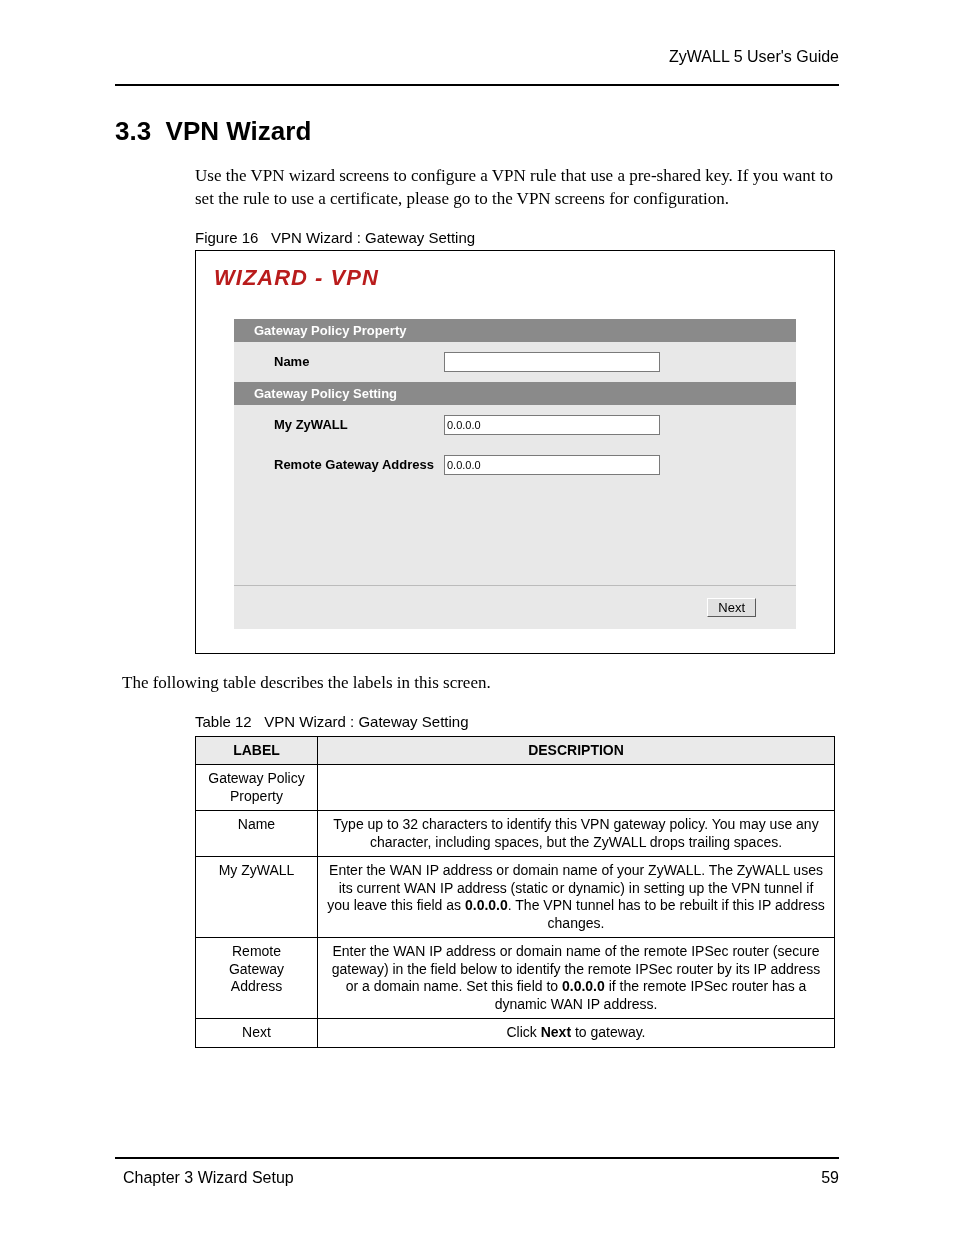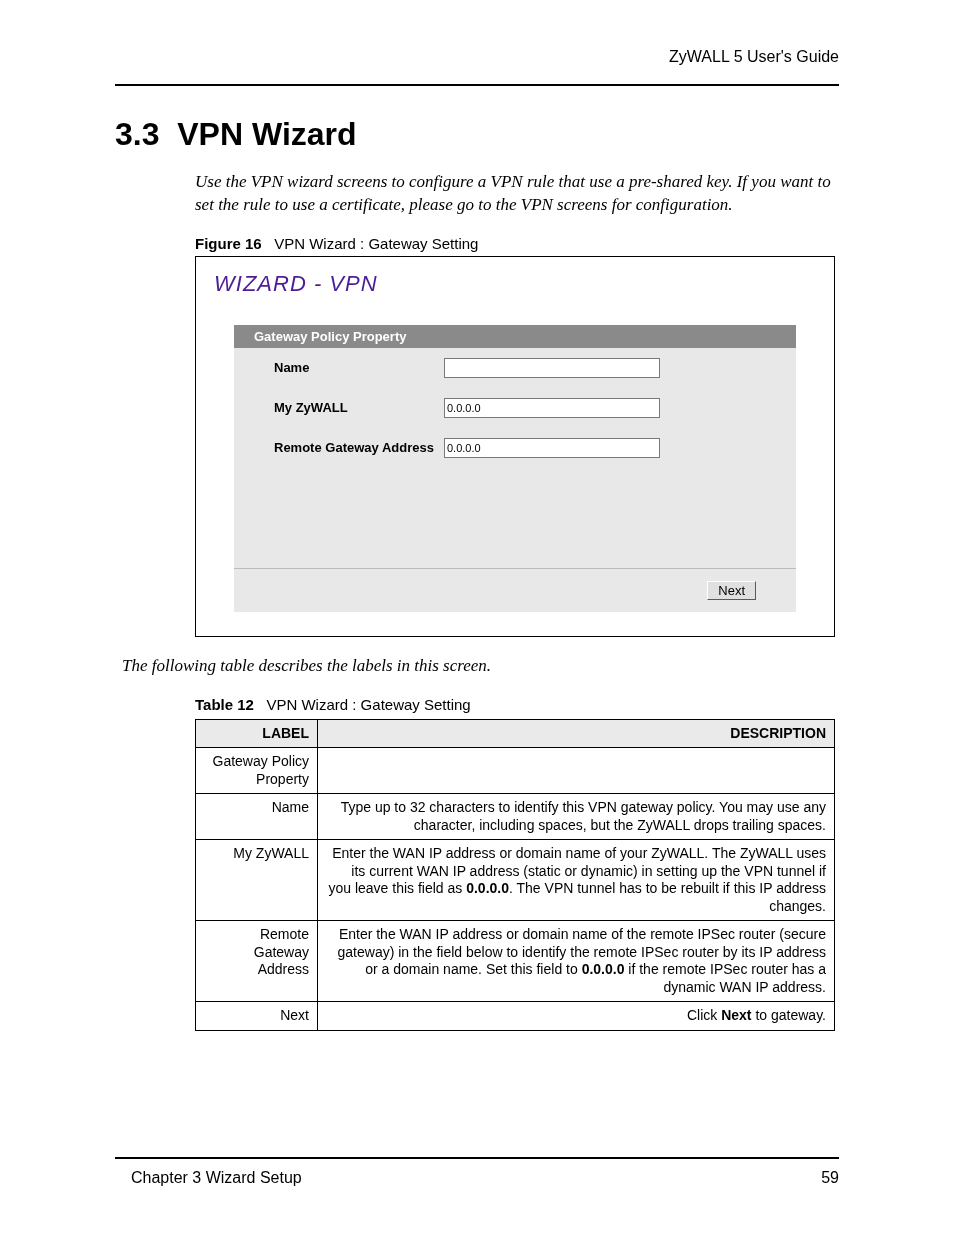--- a/index.html
+++ b/index.html
@@ -34,60 +34,60 @@
   .foot-rule {
     border: none;
     border-top: 2px solid #000;
     margin: 0;
     position: absolute;
     left: 0; right: 0;
     bottom: 28px;
   }
   .footer {
     position: absolute;
-    left: 16px; right: 0; bottom: 0;
+    left: 8px; right: 0; bottom: 0;
     display: flex;
     justify-content: space-between;
     font-family: Arial, Helvetica, sans-serif;
     font-size: 16px;
   }
   h2.section-title {
     font-family: Arial, Helvetica, sans-serif;
     font-weight: bold;
-    font-size: 32px;
+    font-size: 26px;
     margin: 0 0 18px 0;
   }
   .body-text {
     margin-left: 80px;
     font-size: 17px;
     line-height: 1.35;
   }
-  .body-text p { margin: 0 0 18px 0; font-style: italic; }
+  .body-text p { margin: 0 0 18px 0; }
   .caption {
     margin-left: 80px;
     font-family: Arial, Helvetica, sans-serif;
     font-size: 15px;
     margin-bottom: 4px;
   }
-  .caption .cap-label { font-weight: bold; }
+  .caption .cap-label { font-weight: normal; }
   
   .wizard-box {
     margin-left: 80px;
     width: 640px;
     border: 1.5px solid #000;
     background: #fff;
     padding: 14px 18px 24px 18px;
     box-sizing: border-box;
   }
   .wizard-title {
     font-family: Arial, Helvetica, sans-serif;
     font-style: italic;
-    font-weight: normal;
+    font-weight: bold;
     font-size: 22px;
-    color: #4c1d95;
+    color: #b91c1c;
     letter-spacing: 1px;
     margin-bottom: 28px;
   }
   .wizard-panel {
     margin: 0 20px;
   }
   .panel-header {
     background: #8a8a8a;
     color: #fff;
     font-family: Arial, Helvetica, sans-serif;
@@ -142,21 +142,21 @@
   .desc-table {
     margin-left: 80px;
     width: 640px;
     border-collapse: collapse;
     font-family: Arial, Helvetica, sans-serif;
     font-size: 14px;
   }
   .desc-table th, .desc-table td {
     border: 1px solid #000;
     padding: 5px 8px;
-    text-align: right;
+    text-align: center;
     vertical-align: top;
     line-height: 1.25;
   }
   .desc-table thead th {
     background: #eaeaea;
     font-weight: bold;
   }
   .desc-table td.lbl { width: 105px; }
 </style>
 </head>
@@ -179,20 +179,21 @@
   </div>
 
   <div class="wizard-box">
     <div class="wizard-title">WIZARD - VPN</div>
     <div class="wizard-panel">
       <div class="panel-header">Gateway Policy Property</div>
       <div class="panel-row">
         <div class="row-label">Name</div>
         <input type="text" value="" style="">
       </div>
+      <div class="panel-header">Gateway Policy Setting</div>
       <div class="panel-row">
         <div class="row-label">My ZyWALL</div>
         <input type="text" value="0.0.0.0" style="">
       </div>
       <div class="panel-row">
         <div class="row-label">Remote Gateway Address</div>
         <input type="text" value="0.0.0.0" style="">
       </div>
       <div class="panel-spacer"></div>
       <div class="panel-footer">

